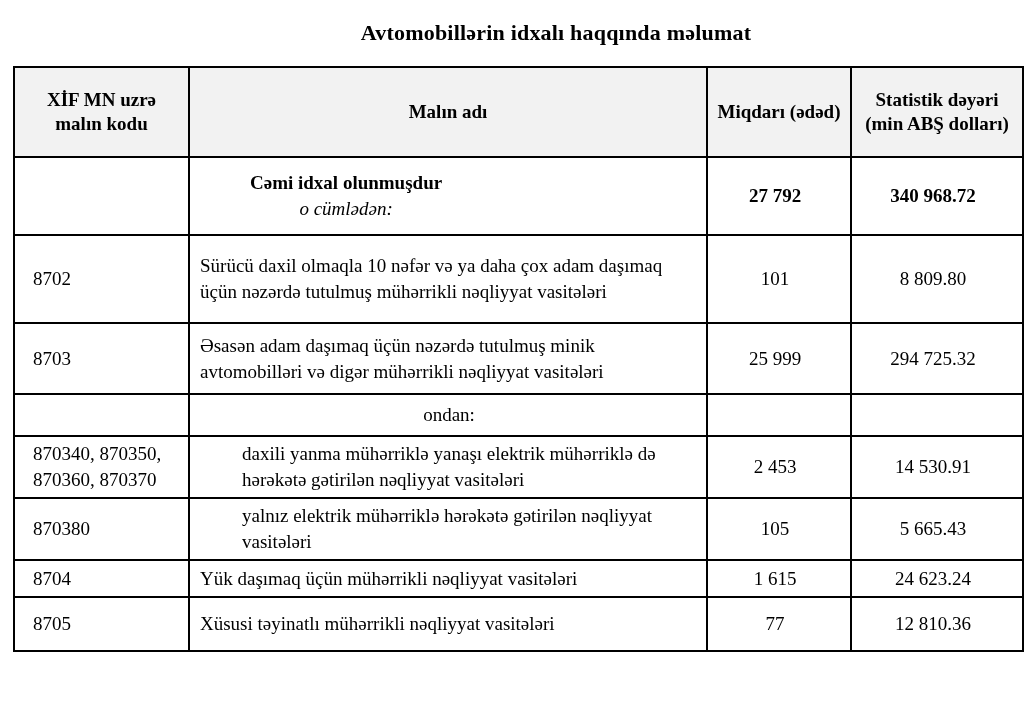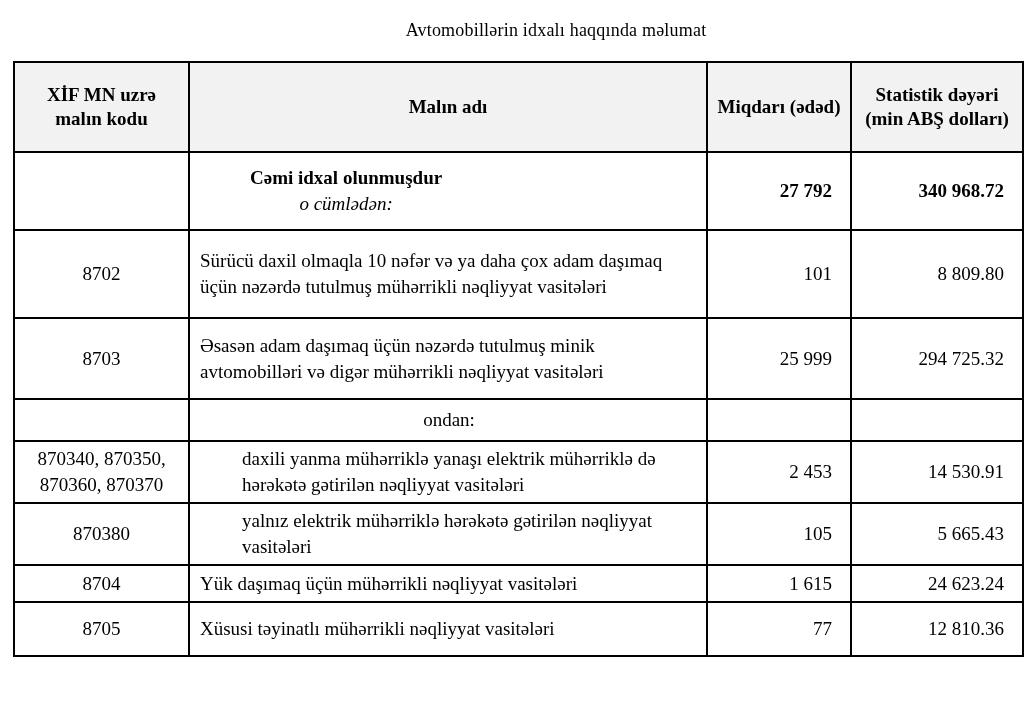--- a/index.html
+++ b/index.html
@@ -8,22 +8,22 @@
     background: #ffffff;
     width: 1036px;
     height: 717px;
     font-family: "Liberation Serif", serif;
     color: #000000;
     overflow: hidden;
   }
   .page { position: relative; width: 1036px; height: 717px; }
   .title {
     margin: 20px 0 0 76px;
-    font-size: 18px;
-    font-weight: normal;
+    font-size: 22px;
+    font-weight: bold;
     text-align: center;
     letter-spacing: 0.2px;
   }
   table.tbl {
     border-collapse: collapse;
     table-layout: fixed;
     width: 1009px;
     margin: 20px 0 0 13px;
   }
   .tbl th, .tbl td {
@@ -41,31 +41,31 @@
   }
   .tbl td {
     font-size: 19px;
     line-height: 26px;
     padding: 4px 10px;
     background: #ffffff;
   }
   tr.hrow  { height: 90px; }
   tr.r0 { height: 78px; }
   tr.r1 { height: 88px; }
-  tr.r2 { height: 81px; }
+  tr.r2 { height: 71px; }
   tr.r3 { height: 42px; }
   tr.r4 { height: 62px; }
   tr.r5 { height: 54px; }
   tr.r6 { height: 37px; }
   tr.r7 { height: 54px; }
-  td.code { text-align: center; padding: 4px 10px; }
+  td.code { padding: 4px 18px; }
   td.name { text-align: left; padding-right: 8px; }
   td.name.center-name { text-align: center; }
   td.name.indent { padding-left: 52px; }
-  td.qty, td.val { text-align: right; padding-right: 18px; }
+  td.qty, td.val { text-align: center; padding-right: 18px; }
   .bold { font-weight: bold; }
   .total-wrap { margin-left: 50px; width: max-content; max-width: 100%; text-align: center; }
   .total-main { font-weight: bold; }
   .total-sub  { font-style: italic; }
 </style>
 </head>
 <body>
 
 <div class="page">
 

